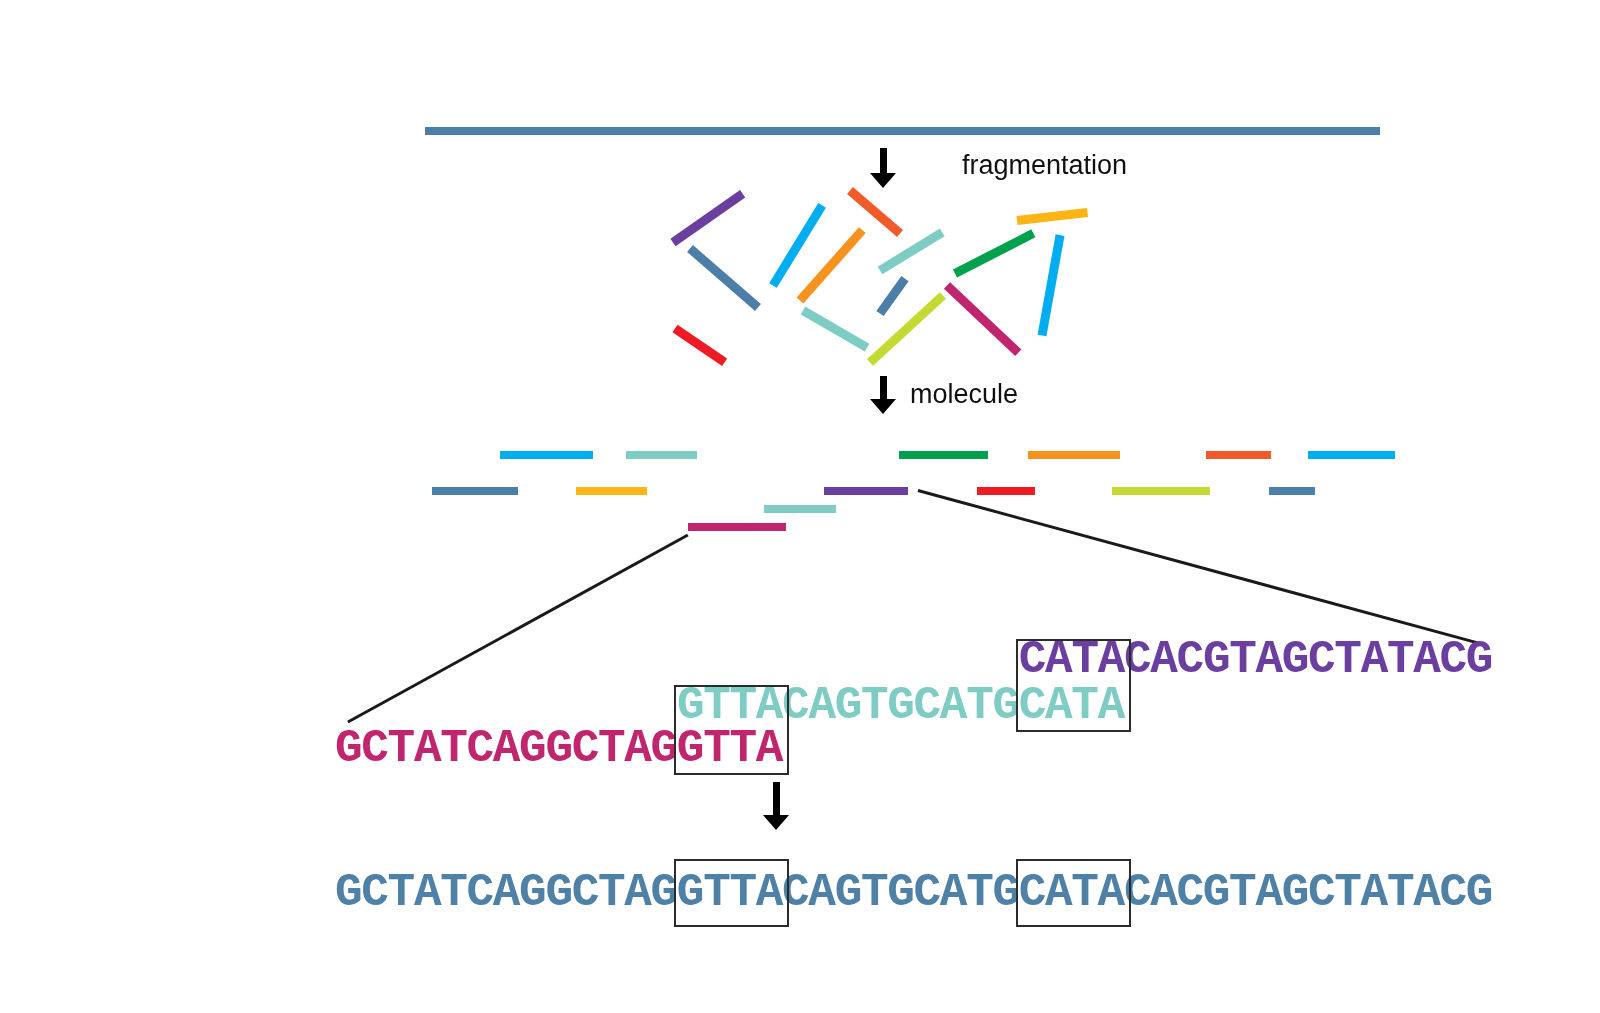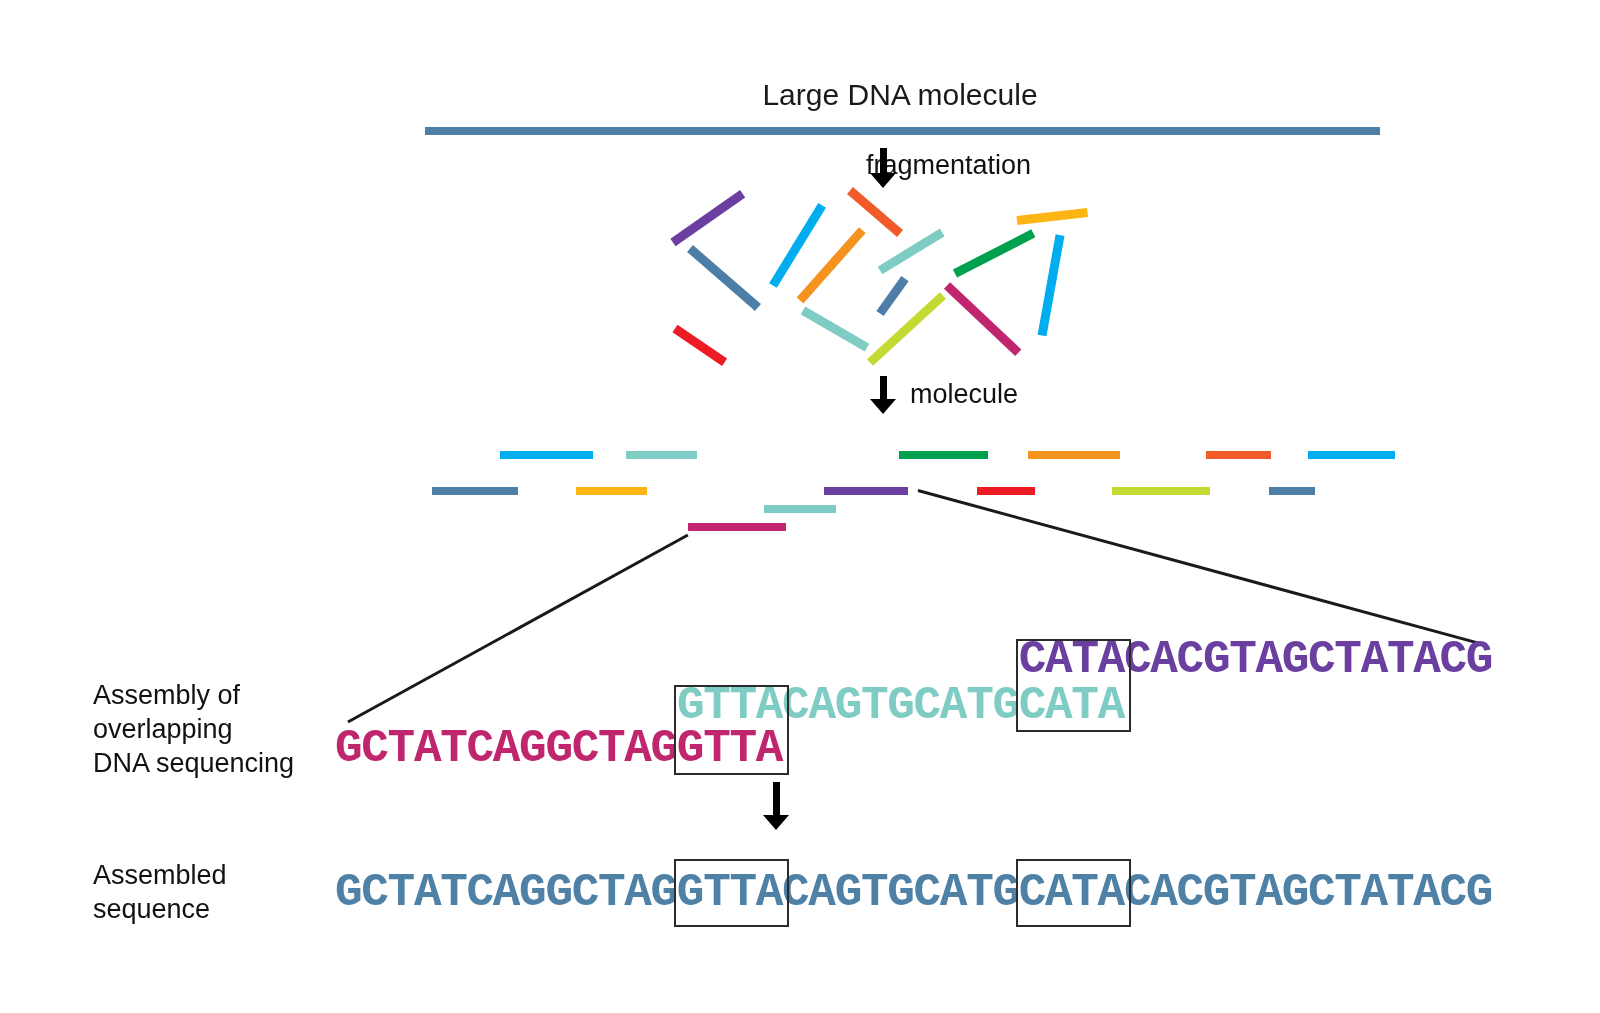--- a/index.html
+++ b/index.html
@@ -2,40 +2,39 @@
 <html><head>
 <meta charset="utf-8">
 <style>
   html,body{margin:0;padding:0;background:#ffffff;}
   .canvas{position:relative;width:1600px;height:1013px;background:#ffffff;overflow:hidden;
           font-family:"Liberation Sans",sans-serif;}
   .title{position:absolute;left:560px;top:78px;width:680px;text-align:center;
          font-size:30px;color:#1a1a1a;}
   .dna-line{position:absolute;left:425px;top:127px;width:955px;height:8px;}
   .step-label{position:absolute;font-size:27px;color:#111;}
-  .step-label.frag{left:866px;top:150px;}
+  .step-label.frag{left:962px;top:150px;}
   .step-label.seq{left:910px;top:379px;}
   .side-label{position:absolute;left:93px;font-size:27px;line-height:34px;color:#111;}
   .side-label.assembly{top:678px;}
   .side-label.assembled{top:858px;}
   .seq-row{position:absolute;display:flex;font-family:"Liberation Mono","DejaVu Sans Mono",monospace;
            font-weight:bold;font-size:46px;line-height:44px;white-space:nowrap;}
   .seq-char{display:inline-block;flex:0 0 auto;text-align:center;}
   .overlap-box{position:absolute;border:2px solid #2b2b2b;background:transparent;}
   .arrow{position:absolute;width:26px;}
   .arrow .stem{margin:0 auto;background:#000;}
   .arrow .head{width:0;height:0;margin:0 auto;
                border-left:13px solid transparent;border-right:13px solid transparent;
                border-top:15px solid #000;}
 </style>
 </head>
 <body>
 
 <div class="canvas">
-  <div class="title">Large DNA molecule</div>
   <div class="dna-line" style="left: 425px; top: 127px; width: 955px; height: 8px; background: rgb(77, 126, 167);"></div>
   <div class="step-label frag">fragmentation</div>
   <div class="step-label seq">molecule</div>
 
   <div id="cloud">
       <div style="position: absolute; left: 673px; top: 237.5px; width: 85.4459px; height: 9px; background: rgb(107, 63, 160); transform: rotate(-0.610726rad); transform-origin: 0px 50%;"></div>
       <div style="position: absolute; left: 690px; top: 243.5px; width: 90.0278px; height: 9px; background: rgb(77, 126, 167); transform: rotate(0.71465rad); transform-origin: 0px 50%;"></div>
       <div style="position: absolute; left: 675px; top: 323.5px; width: 60.4649px; height: 9px; background: rgb(237, 28, 36); transform: rotate(0.597177rad); transform-origin: 0px 50%;"></div>
       <div style="position: absolute; left: 773px; top: 280.5px; width: 93.8136px; height: 9px; background: rgb(0, 174, 239); transform: rotate(-1.02124rad); transform-origin: 0px 50%;"></div>
       <div style="position: absolute; left: 800px; top: 295.5px; width: 93.5094px; height: 9px; background: rgb(246, 146, 30); transform: rotate(-0.84593rad); transform-origin: 0px 50%;"></div>
@@ -77,29 +76,20 @@
       <div class="arrow" style="position: absolute; left: 870px; top: 376px; width: 26px;">
         <div class="stem" style="height: 23px; width: 7px;"></div>
         <div class="head"></div>
       </div>
       <div class="arrow" style="position: absolute; left: 763px; top: 782px; width: 26px;">
         <div class="stem" style="height: 33px; width: 7px;"></div>
         <div class="head"></div>
       </div>
     </div>
 
-  <div class="side-label assembly">
-    <div>Assembly of</div>
-    <div>overlapping</div>
-    <div>DNA sequencing</div>
-  </div>
-  <div class="side-label assembled">
-    <div>Assembled</div>
-    <div>sequence</div>
-  </div>
 
   <div id="seqs">
       <div class="seq-row" style="position: absolute; left: 1018.8px; top: 638px; color: rgb(107, 63, 160);">
         <span class="seq-char" style="width: 26.3px;">C</span>
         <span class="seq-char" style="width: 26.3px;">A</span>
         <span class="seq-char" style="width: 26.3px;">T</span>
         <span class="seq-char" style="width: 26.3px;">A</span>
         <span class="seq-char" style="width: 26.3px;">C</span>
         <span class="seq-char" style="width: 26.3px;">A</span>
         <span class="seq-char" style="width: 26.3px;">C</span>

